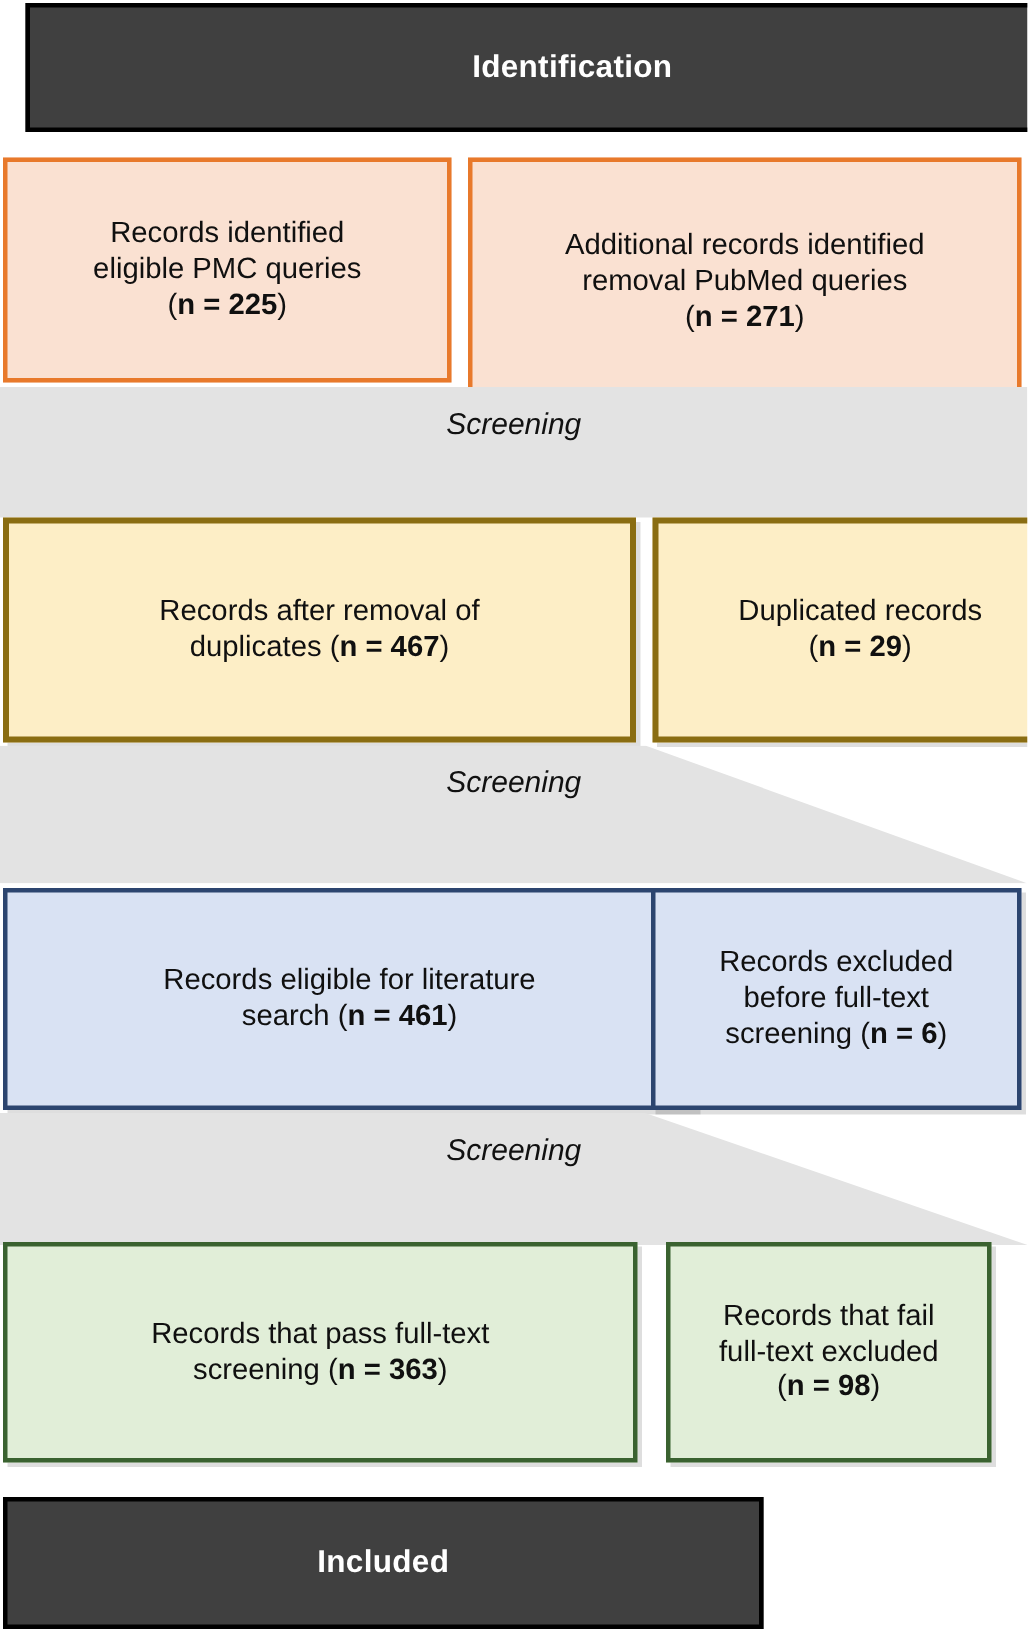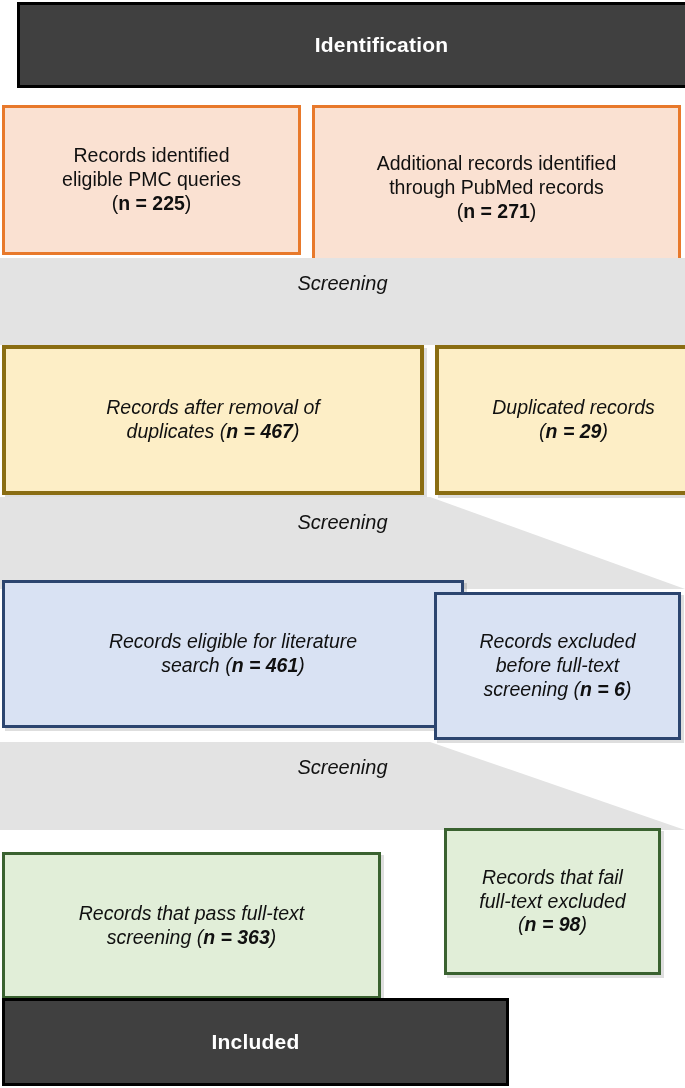--- a/index.html
+++ b/index.html
@@ -68,21 +68,21 @@
   }
   .node .txt { width: 100%; }
   .node b { font-weight: bold; }
 
   .node-orange { background: #fae1d2; border: 3px solid #e8792b; }
   .node-yellow { background: #fdeec6; border: 4px solid #8a6d12; }
   .node-blue   { background: #d9e2f3; border: 3px solid #2c456f; }
   .node-green  { background: #e1eed8; border: 3px solid #3a6230; }
 
   
-  .shadow { box-shadow: 3px 3px 0 rgba(0,0,0,0.13); font-style: italic; }
+  .shadow { box-shadow: 3px 3px 0 rgba(0,0,0,0.13); }
 </style>
 </head>
 <body>
 
 <div id="flow">
 
   <div class="abs stage-header" style="left:17px; top:2px; width:681px; height:86px;padding-left:48px;">
     <span>Identification</span>
   </div>
 
@@ -90,21 +90,21 @@
     <span class="txt">
       <span>Records identified</span><br>
       <span>eligible PMC queries</span><br>
       <span>(</span><b>n = 225</b><span>)</span>
     </span>
   </div>
 
   <div class="abs node node-orange" style="left:312px; top:105px; width:369px; height:166px;">
     <span class="txt">
       <span>Additional records identified</span><br>
-      <span>through PubMed records</span><br>
+      <span>removal PubMed queries</span><br>
       <span>(</span><b>n = 271</b><span>)</span>
     </span>
   </div>
 
   <div class="abs band band-rect" style="left:0px; top:258px; width:685px; height:87px;">
     <span class="band-label">Screening</span>
   </div>
 
   <div class="abs node node-yellow shadow" style="left:2px; top:345px; width:422px; height:150px;">
     <span class="txt">
@@ -117,40 +117,40 @@
     <span class="txt">
       <span>Duplicated records</span><br>
       <span>(</span><b>n = 29</b><span>)</span>
     </span>
   </div>
 
   <div class="abs band band-diag" style="left:0px; top:497px; width:685px; height:92px;">
     <span class="band-label">Screening</span>
   </div>
 
-  <div class="abs node node-blue shadow" style="left:2px; top:580px; width:462px; height:148px;">
+  <div class="abs node node-blue shadow" style="left:2px; top:592px; width:462px; height:148px;">
     <span class="txt">
       <span>Records eligible for literature</span><br>
       <span>search </span><span>(</span><b>n = 461</b><span>)</span>
     </span>
   </div>
 
   <div class="abs node node-blue shadow" style="left:434px; top:592px; width:247px; height:148px;">
     <span class="txt">
       <span>Records excluded</span><br>
       <span>before full-text</span><br>
       <span>screening </span><span>(</span><b>n = 6</b><span>)</span>
     </span>
   </div>
 
   <div class="abs band band-diag" style="left:0px; top:742px; width:685px; height:88px;">
     <span class="band-label">Screening</span>
   </div>
 
-  <div class="abs node node-green shadow" style="left:2px; top:828px; width:379px; height:147px;margin-top:24px;">
+  <div class="abs node node-green shadow" style="left:2px; top:828px; width:423px; height:147px;">
     <span class="txt">
       <span>Records that pass full-text</span><br>
       <span>screening </span><span>(</span><b>n = 363</b><span>)</span>
     </span>
   </div>
 
   <div class="abs node node-green shadow" style="left:444px; top:828px; width:217px; height:147px;">
     <span class="txt">
       <span>Records that fail</span><br>
       <span>full-text excluded</span><br>

